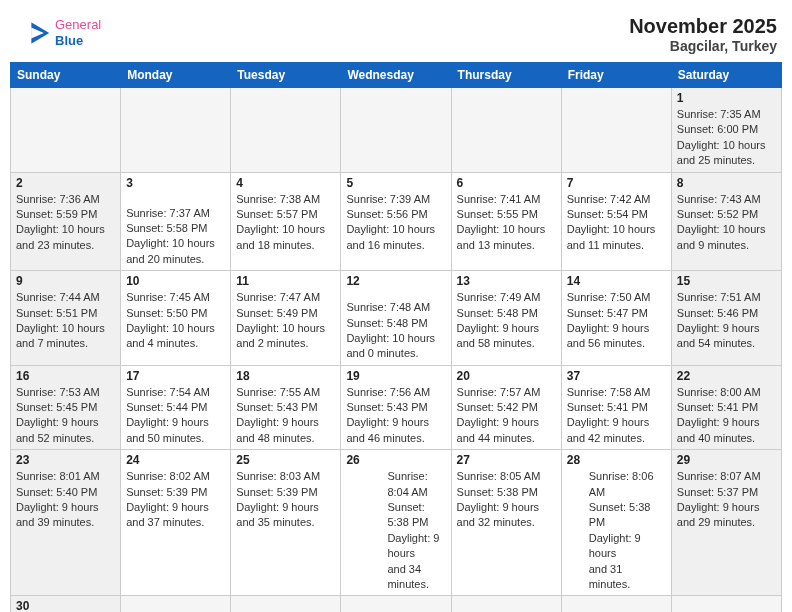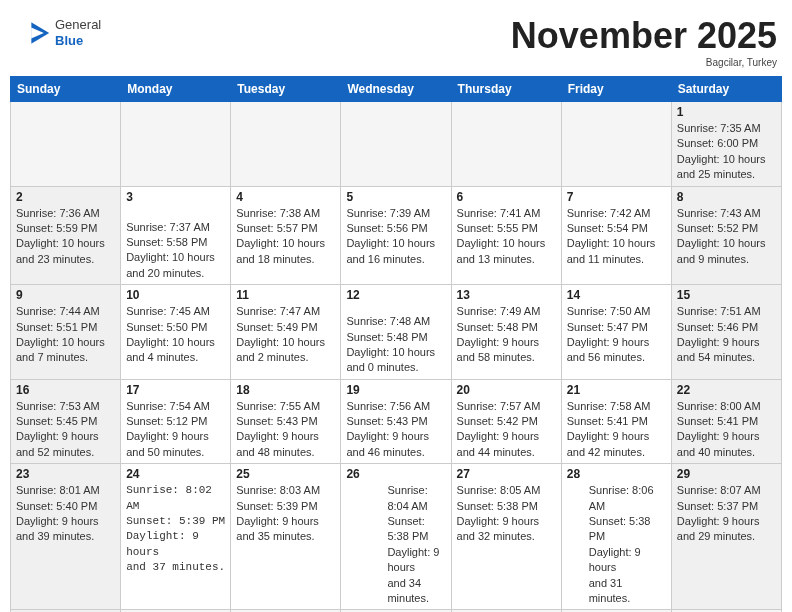--- a/index.html
+++ b/index.html
@@ -28,27 +28,28 @@
       line-height: 1.2;
     }
     .logo-icon {
       width: 36px;
       height: 36px;
     }
     .title-area {
       text-align: right;
     }
     .month-title {
-      font-size: 36px;
+      font-size: 20px;
       font-weight: bold;
       color: #222;
     }
     .location {
-      font-size: 10px;
+      font-size: 14px;
       color: #444;
+      font-weight: bold;
     }
     .calendar {
       width: 100%;
       border-collapse: collapse;
       border: 1px solid #ccc;
     }
     .calendar th {
       background-color: #1565C0;
       color: #fff;
       font-size: 12px;
@@ -99,21 +100,21 @@
     <svg class="logo-icon" viewBox="0 0 40 40">
 
       <rect x="0" y="0" width="40" height="40" fill="white"></rect>
 
       <polygon points="18,8 38,20 18,32" fill="#1565C0"></polygon>
       <polygon points="18,14 32,20 18,26" fill="white"></polygon>
 
       <rect x="0" y="0" width="18" height="40" fill="white"></rect>
     </svg>
     <div>
-      <div class="logo-text" style="color:#404040">General</div>
+      <div class="logo-text" style="color:#ec4899">General</div>
       <div class="logo-text blue" style="color:#1565C0; font-weight:bold">Blue</div>
     </div>
   </div>
   <div class="title-area">
     <div class="month-title">November 2025</div>
     <div class="location">Bagcilar, Turkey</div>
   </div>
 </div>
 
 <table class="calendar">
@@ -250,21 +251,21 @@
         <td class="weekend">
           <span class="day-number">16</span>
           <div class="day-info" style="white-space: pre-line;">Sunrise: 7:53 AM
 Sunset: 5:45 PM
 Daylight: 9 hours
 and 52 minutes.</div>
         </td>
         <td>
           <span class="day-number">17</span>
           <div class="day-info" style="white-space: pre-line;">Sunrise: 7:54 AM
-Sunset: 5:12 PM
+Sunset: 5:44 PM
 Daylight: 9 hours
 and 50 minutes.</div>
         </td>
         <td>
           <span class="day-number">18</span>
           <div class="day-info" style="white-space: pre-line;">Sunrise: 7:55 AM
 Sunset: 5:43 PM
 Daylight: 9 hours
 and 48 minutes.</div>
         </td>
@@ -276,21 +277,21 @@
 and 46 minutes.</div>
         </td>
         <td>
           <span class="day-number">20</span>
           <div class="day-info" style="white-space: pre-line;">Sunrise: 7:57 AM
 Sunset: 5:42 PM
 Daylight: 9 hours
 and 44 minutes.</div>
         </td>
         <td>
-          <span class="day-number">21</span>
+          <span class="day-number">37</span>
           <div class="day-info" style="white-space: pre-line;">Sunrise: 7:58 AM
 Sunset: 5:41 PM
 Daylight: 9 hours
 and 42 minutes.</div>
         </td>
         <td class="weekend">
           <span class="day-number">22</span>
           <div class="day-info" style="white-space: pre-line;">Sunrise: 8:00 AM
 Sunset: 5:41 PM
 Daylight: 9 hours
@@ -300,21 +301,21 @@
       <tr class="week-row">
         <td class="weekend">
           <span class="day-number">23</span>
           <div class="day-info" style="white-space: pre-line;">Sunrise: 8:01 AM
 Sunset: 5:40 PM
 Daylight: 9 hours
 and 39 minutes.</div>
         </td>
         <td>
           <span class="day-number">24</span>
-          <div class="day-info" style="white-space: pre-line; font-family: Liberation Mono, monospace;">Sunrise: 8:02 AM
+          <div class="day-info" style="white-space: pre-line;">Sunrise: 8:02 AM
 Sunset: 5:39 PM
 Daylight: 9 hours
 and 37 minutes.</div>
         </td>
         <td>
           <span class="day-number">25</span>
           <div class="day-info" style="white-space: pre-line;">Sunrise: 8:03 AM
 Sunset: 5:39 PM
 Daylight: 9 hours
 and 35 minutes.</div>

